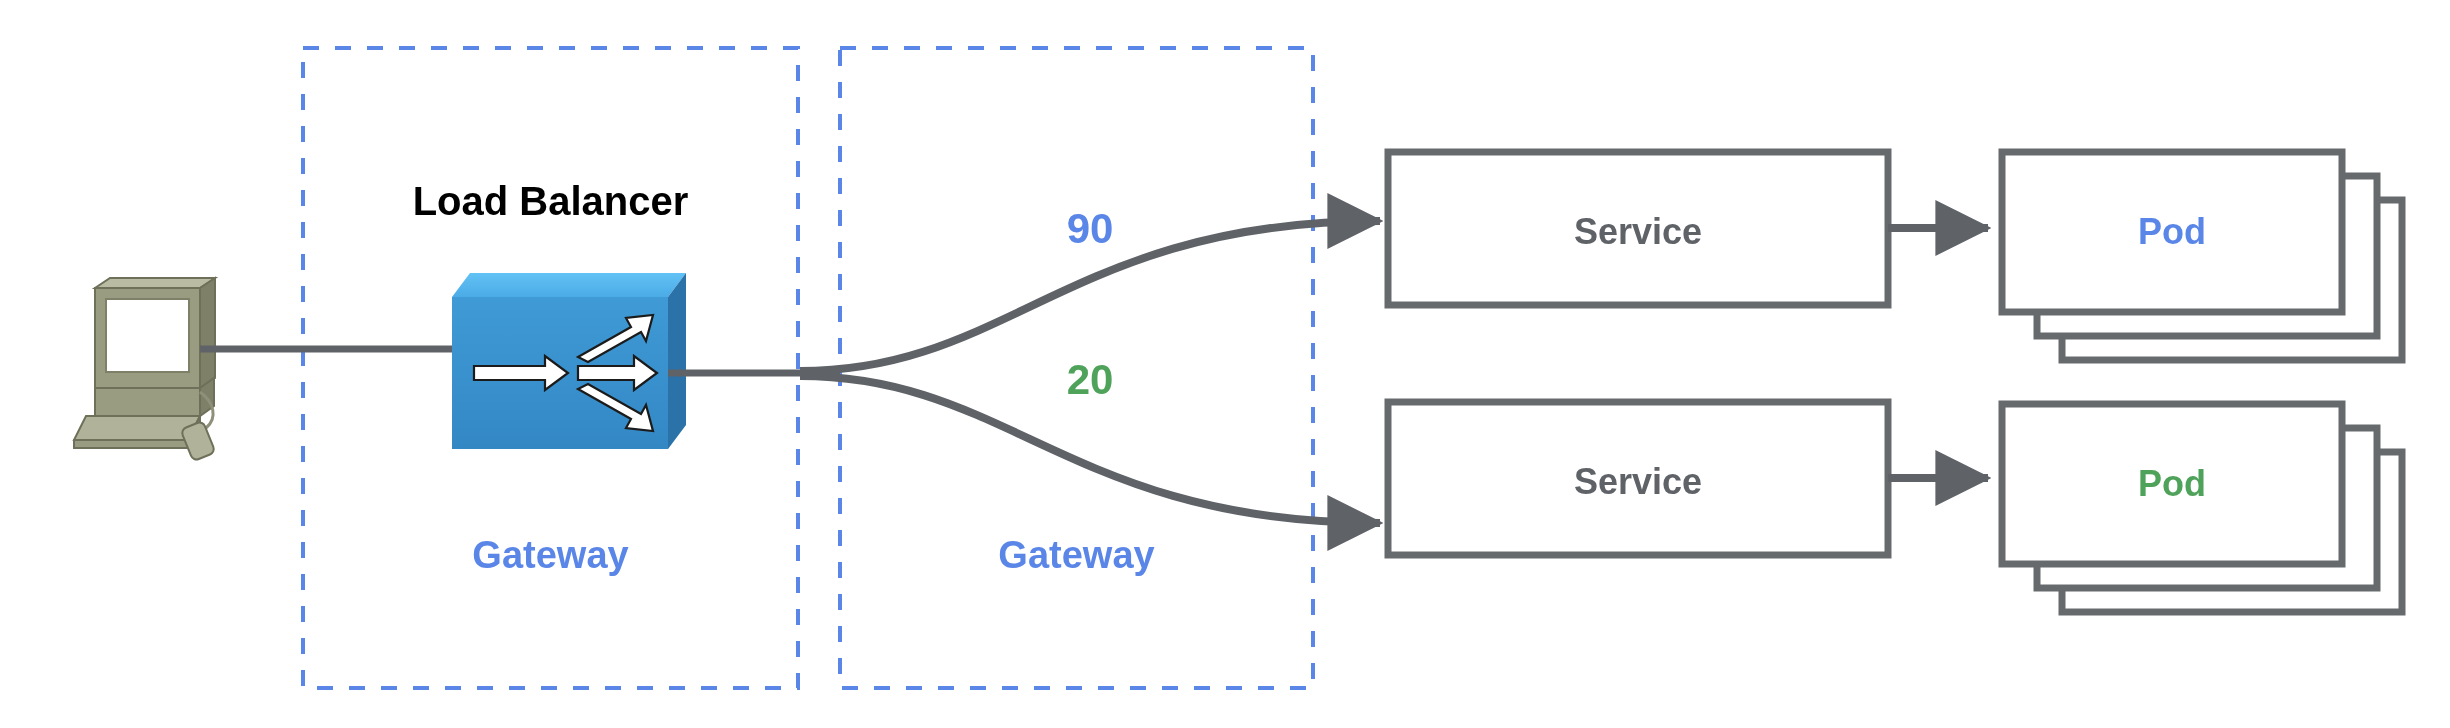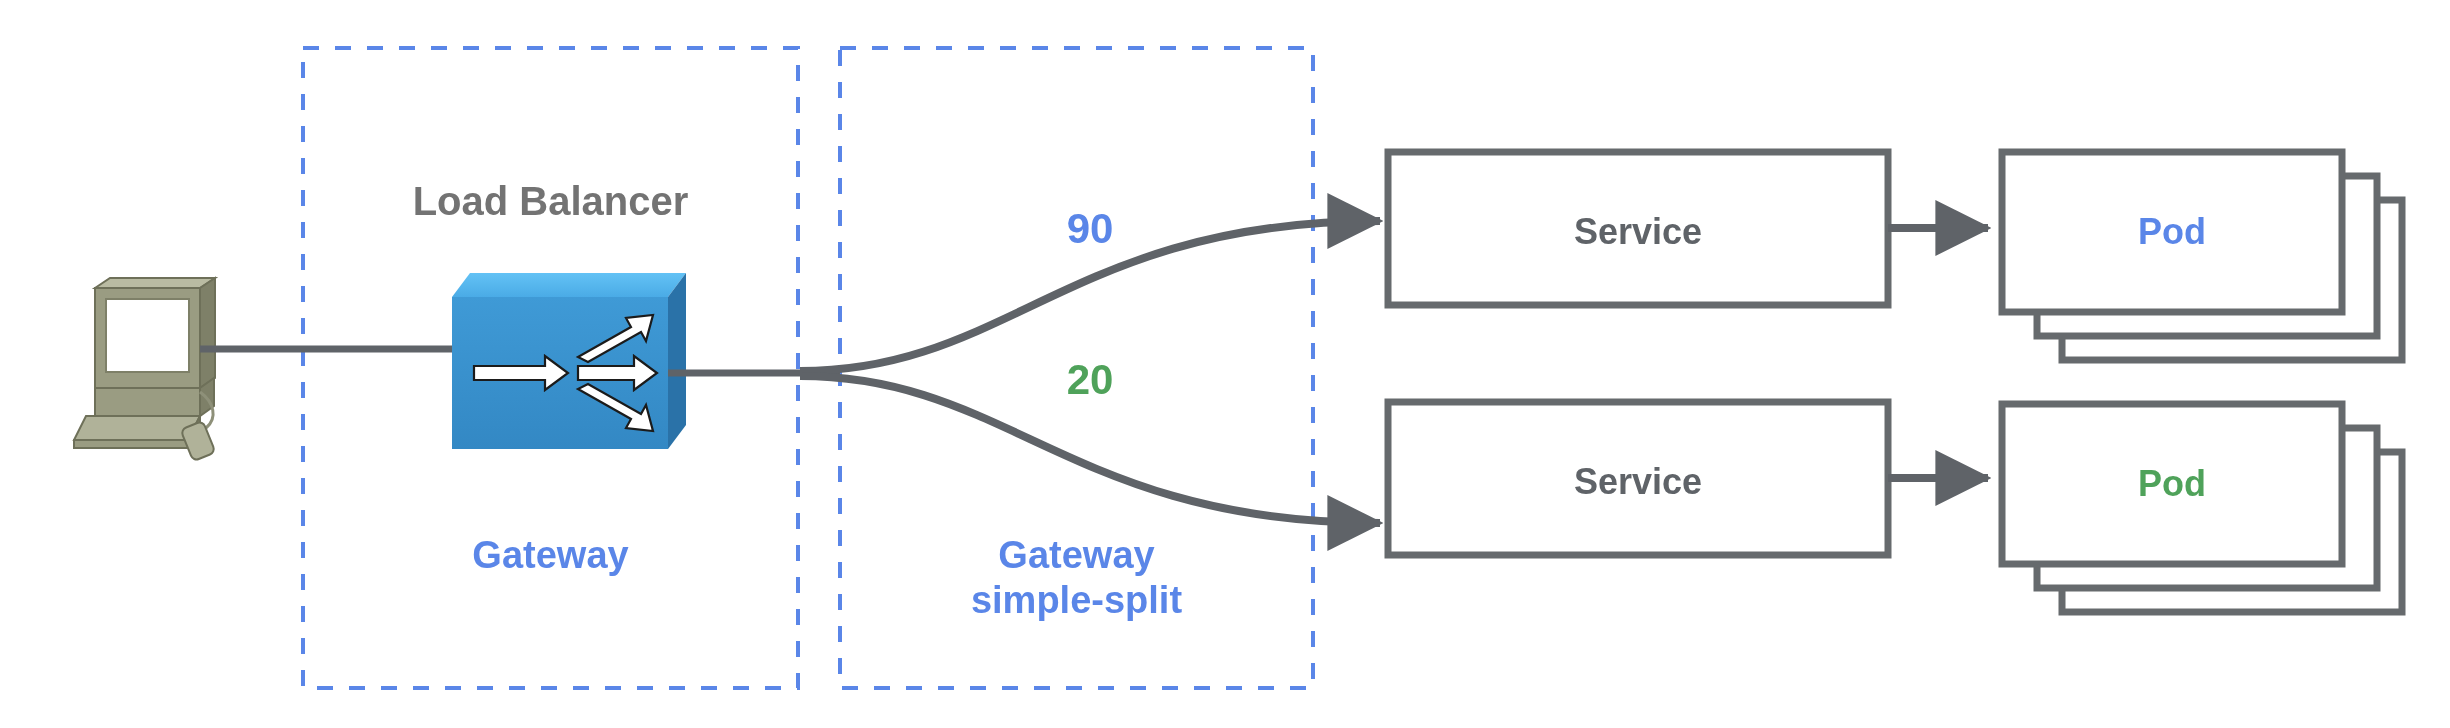--- a/index.html
+++ b/index.html
@@ -27,21 +27,21 @@
   .lbl {
     position: absolute;
     text-align: center;
     line-height: 1.18;
     white-space: nowrap;
     font-family: "Liberation Sans", sans-serif;
   }
   .title-lb {
     font-size: 40px;
     font-weight: 700;
-    color: #737373;
+    color: #000000;
   }
   .dashed-title {
     font-size: 38px;
     font-weight: 700;
     color: #5a86e8;
   }
   .weight-num {
     font-size: 42px;
     font-weight: 700;
   }
@@ -144,21 +144,20 @@
   </svg>
 
   <div class="lbl title-lb" style="left:303px; top:178px; width:495px;">Load Balancer</div>
 
   <div class="lbl dashed-title" style="left:303px; top:533px; width:495px;">
     <div>Gateway</div>
   </div>
 
   <div class="lbl dashed-title" style="left:840px; top:533px; width:473px;">
     <div>Gateway</div>
-    <div>simple-split</div>
   </div>
 
   <div class="lbl weight-num blue-txt" style="left:1030px; top:204px; width:120px;">90</div>
 
   <div class="lbl weight-num green-txt" style="left:1030px; top:355px; width:120px;">20</div>
 
   <div class="lbl box-text" style="left:1388px; top:182px; width:500px;">
     <div class="gray-txt">Service</div>
   </div>
 

